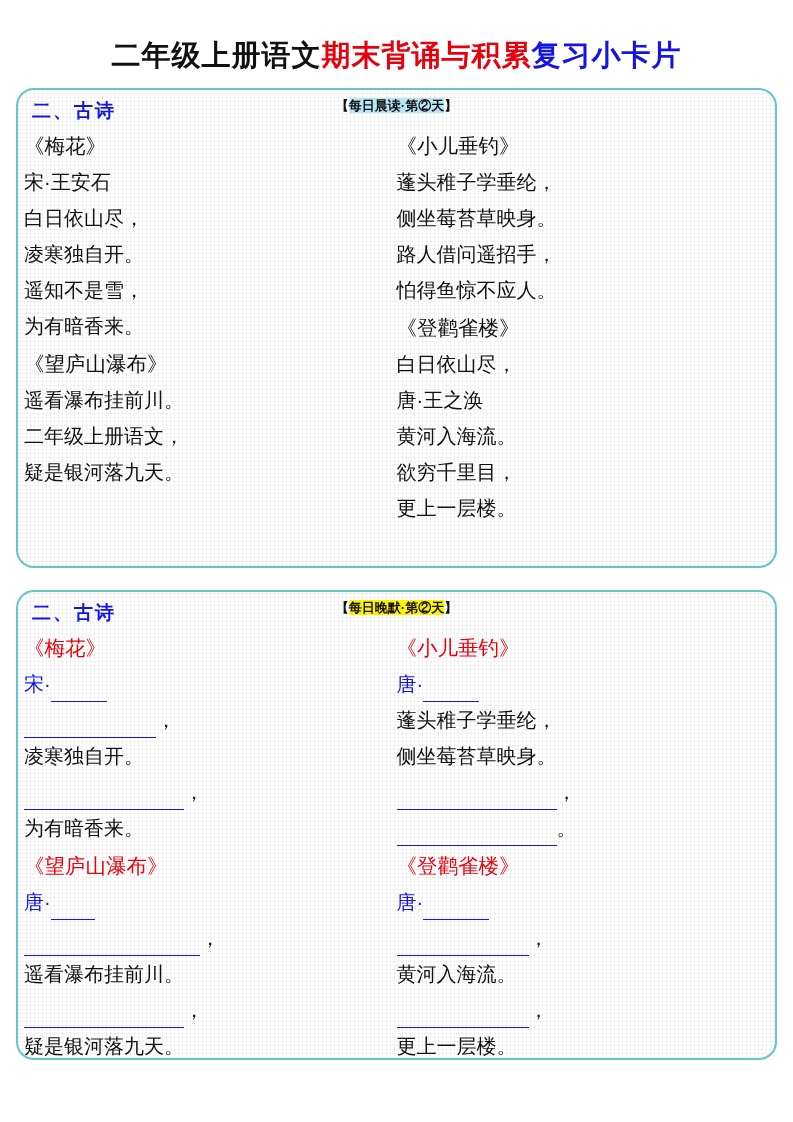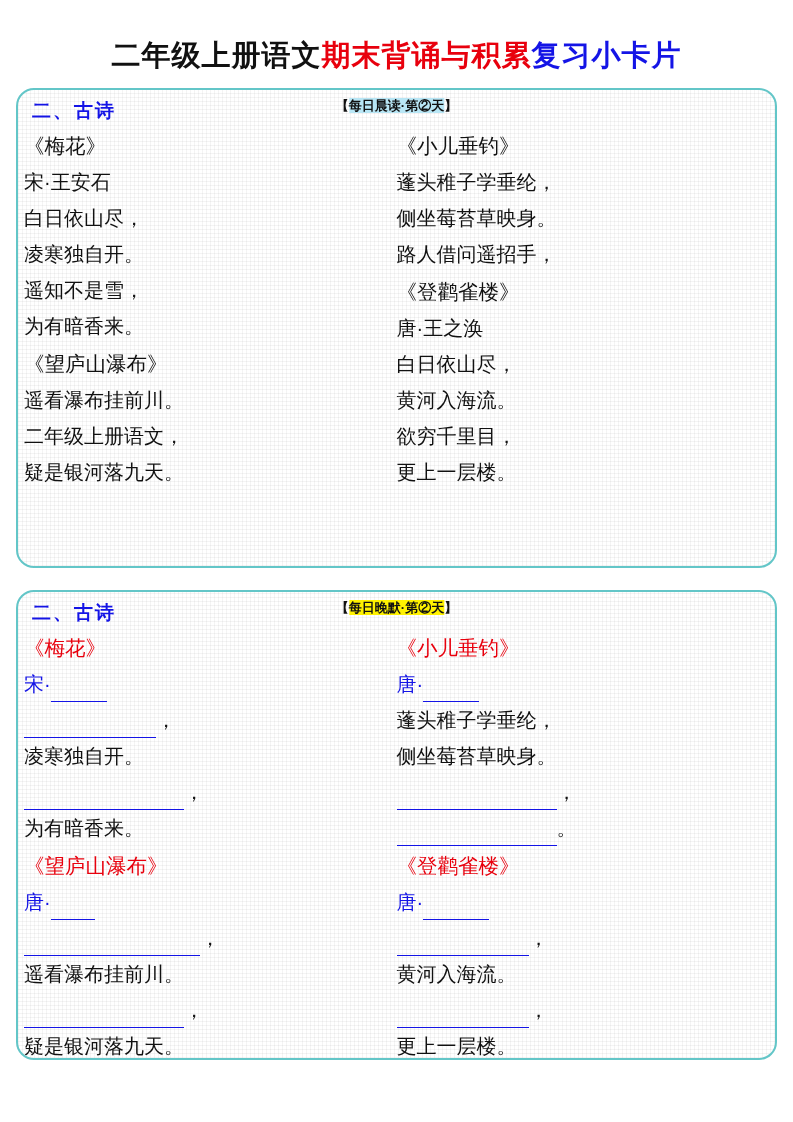--- a/index.html
+++ b/index.html
@@ -149,25 +149,26 @@
           <div class="line body-line">疑是银河落九天。</div>
         </div>
       </div>
 
       <div class="poem-col">
         <div class="poem">
           <div class="line title-line">《小儿垂钓》</div>
           <div class="line body-line">蓬头稚子学垂纶，</div>
           <div class="line body-line">侧坐莓苔草映身。</div>
           <div class="line body-line">路人借问遥招手，</div>
+          <div class="line body-line">怕得鱼惊不应人。</div>
         </div>
         <div class="poem">
           <div class="line title-line">《登鹳雀楼》</div>
+          <div class="line body-line">白日依山尽，</div>
           <div class="line author-line">唐·王之涣</div>
-          <div class="line body-line">白日依山尽，</div>
           <div class="line body-line">黄河入海流。</div>
           <div class="line body-line">欲穷千里目，</div>
           <div class="line body-line">更上一层楼。</div>
         </div>
       </div>
     </div>
   </div>
 
   <div class="card card-2">
     <div class="card-head">

